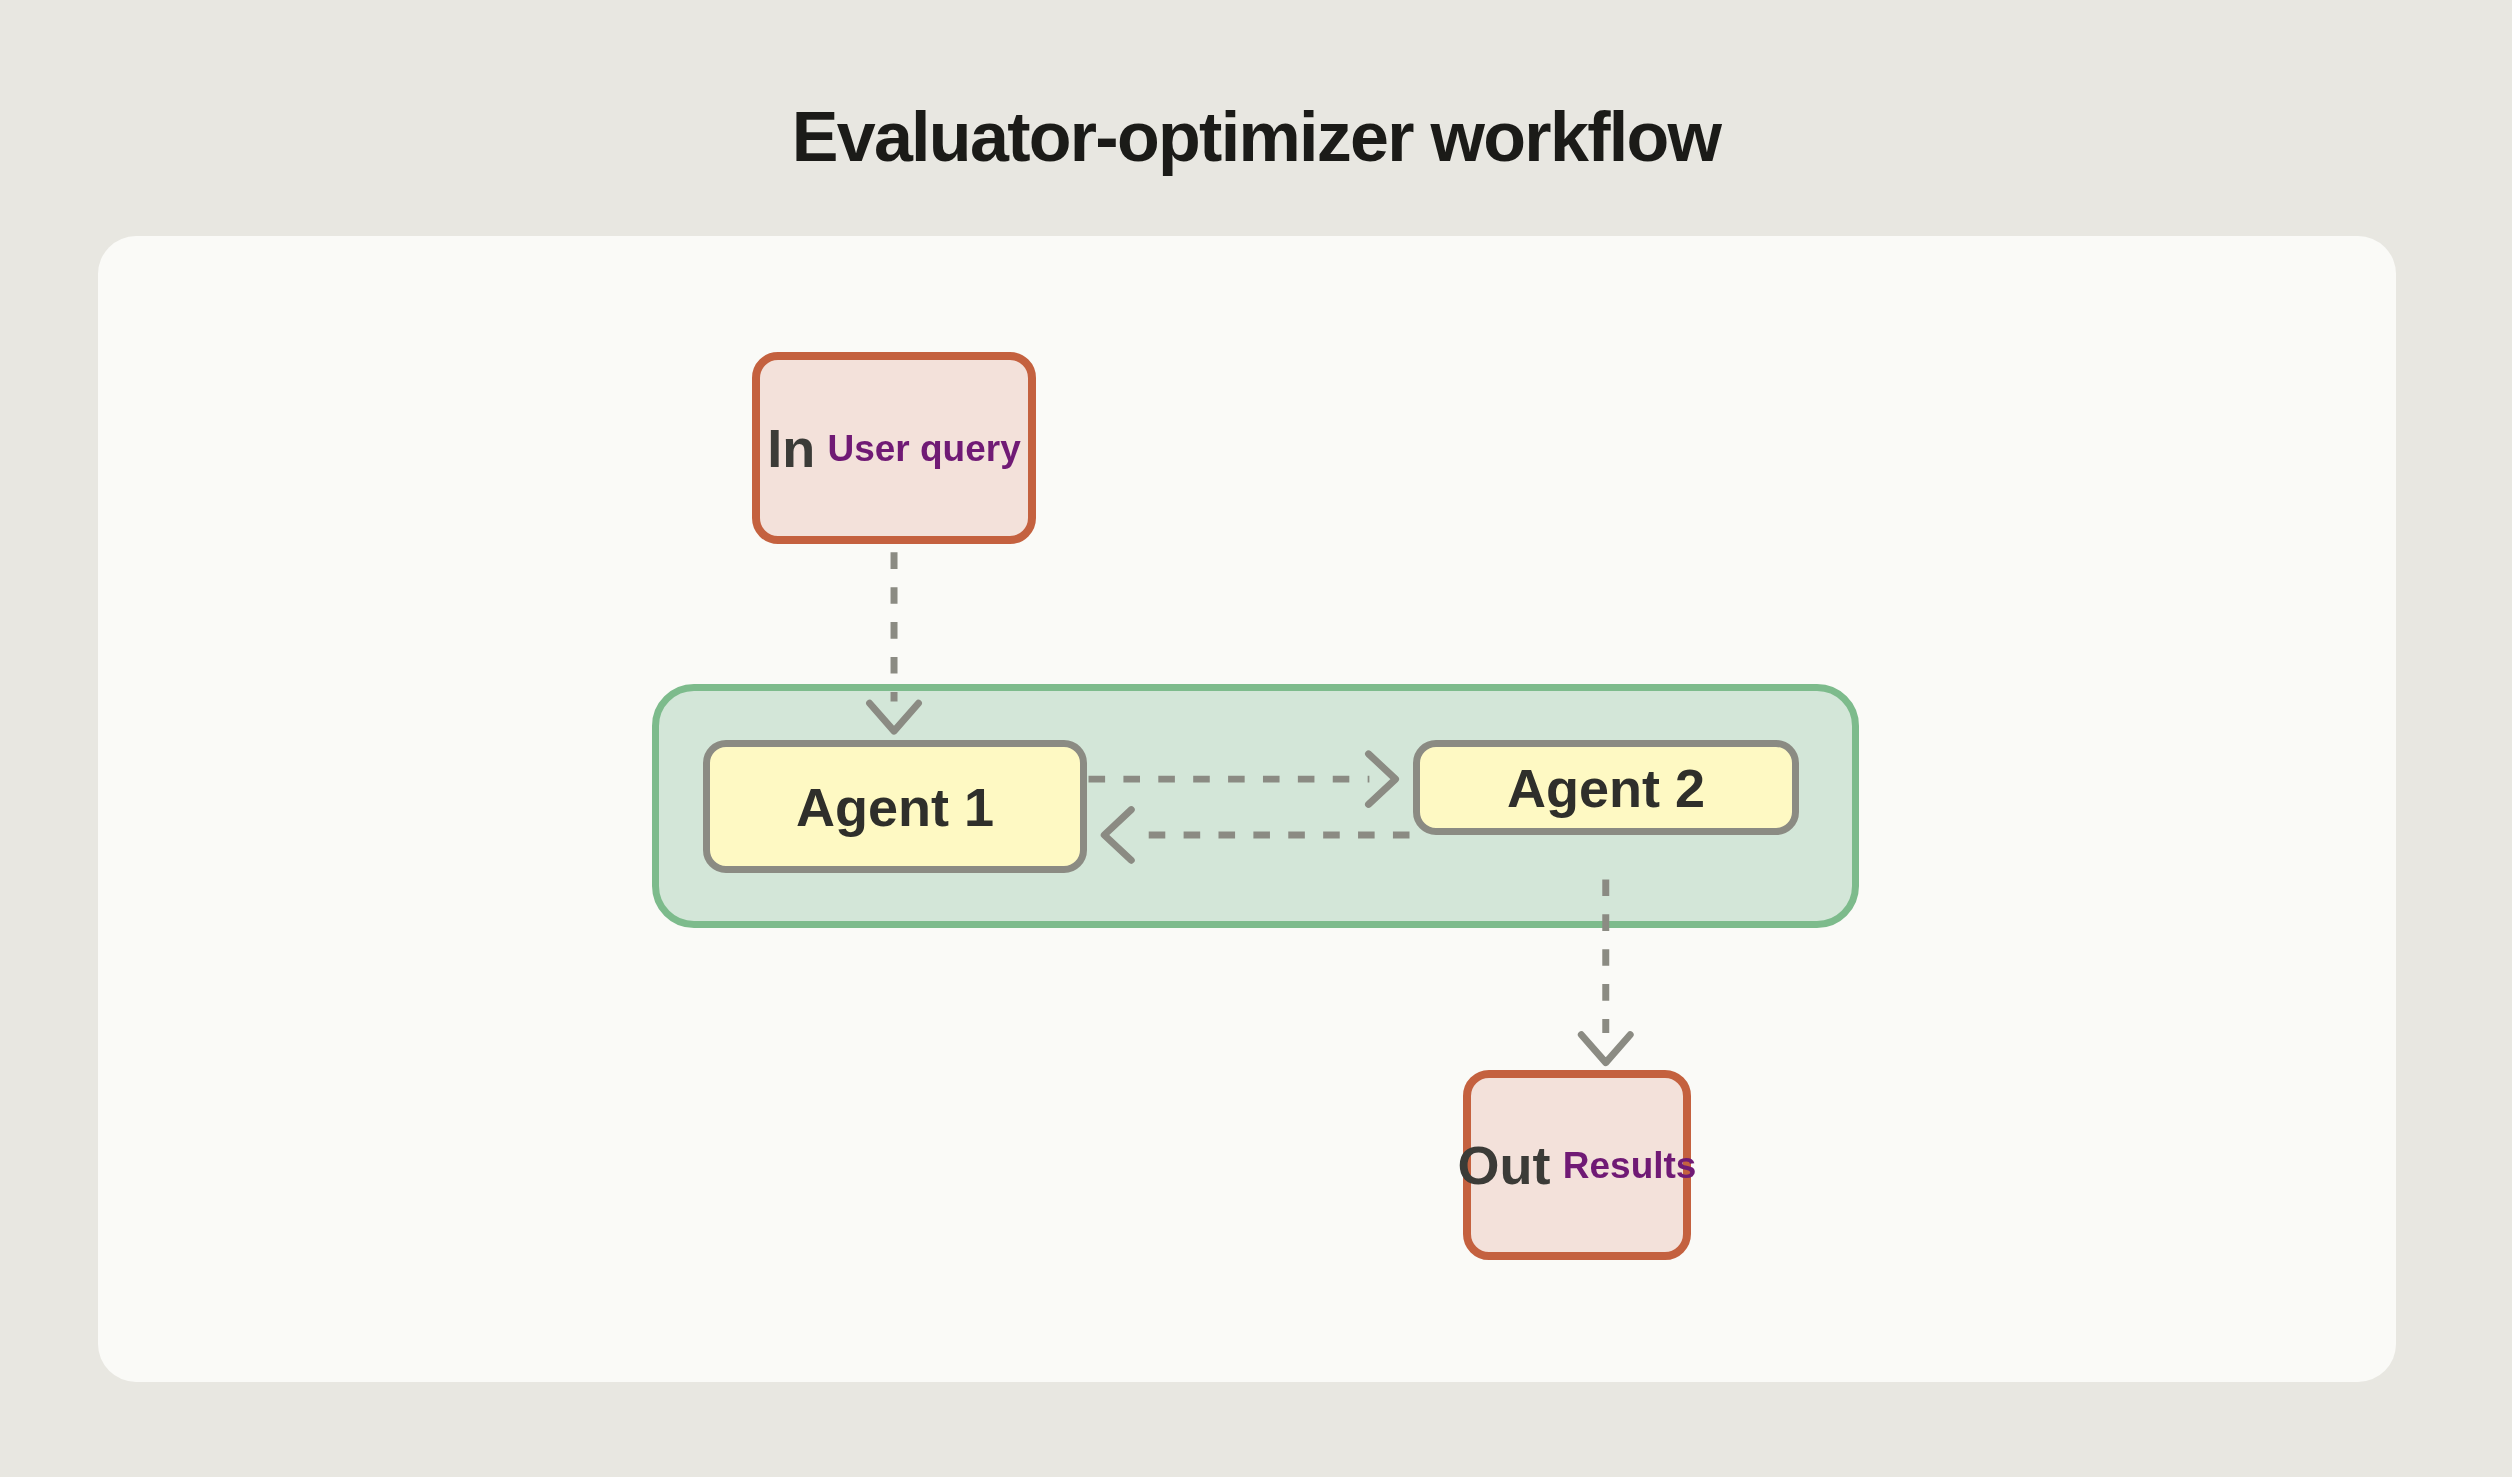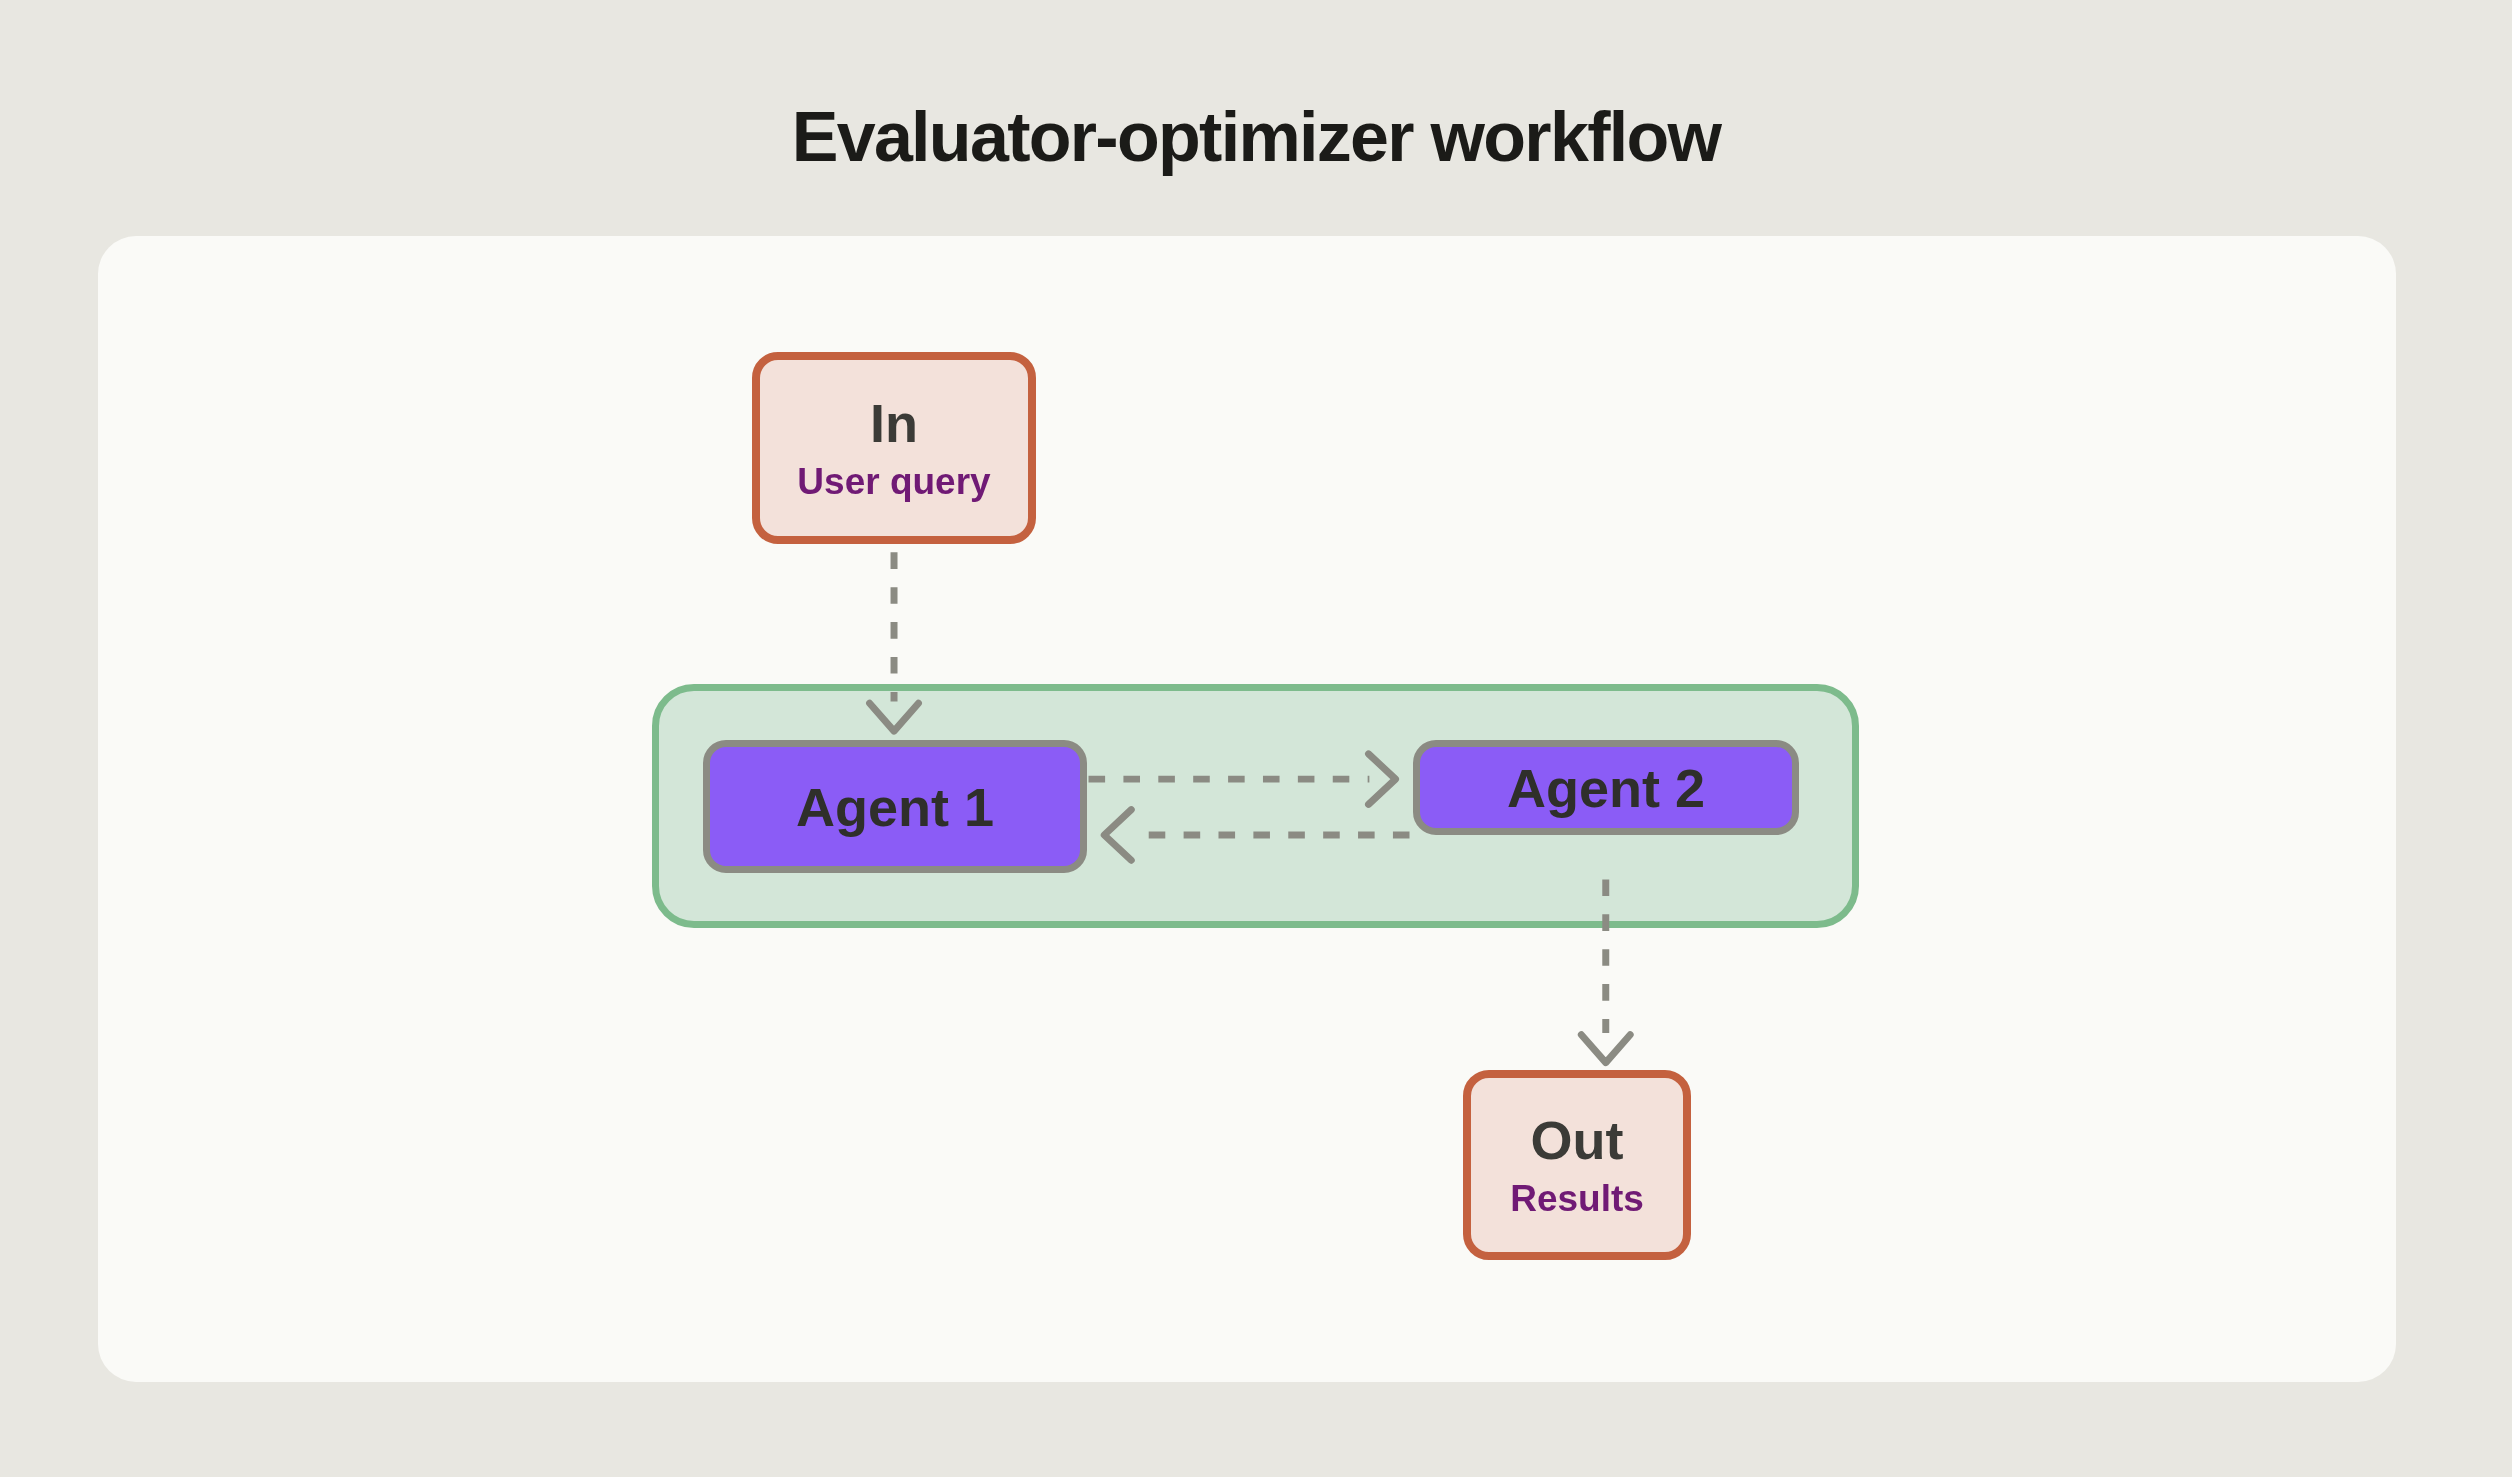--- a/index.html
+++ b/index.html
@@ -53,33 +53,33 @@
     top: 0;
     width: 2512px;
     height: 1478px;
     z-index: 3;
     pointer-events: none;
   }
   .node {
     position: absolute;
     box-sizing: border-box;
     display: flex;
-    flex-direction: column;
+    flex-direction: row;
     align-items: center;
     justify-content: center;
     z-index: 4;
   }
   .node.io {
     background: #f3e1da;
     border: 8.7px solid #c4613f;
     border-radius: 26px;
     gap: 12.2px;
   }
   .node.agent {
-    background: #8b5cf6;
+    background: #fef9c3;
     border: 7px solid #8b8b83;
     border-radius: 23px;
   }
   .node-label {
     font-size: 54px;
     font-weight: 600;
     color: #3b3b37;
     line-height: 1;
   }
   .node.agent .node-label {

